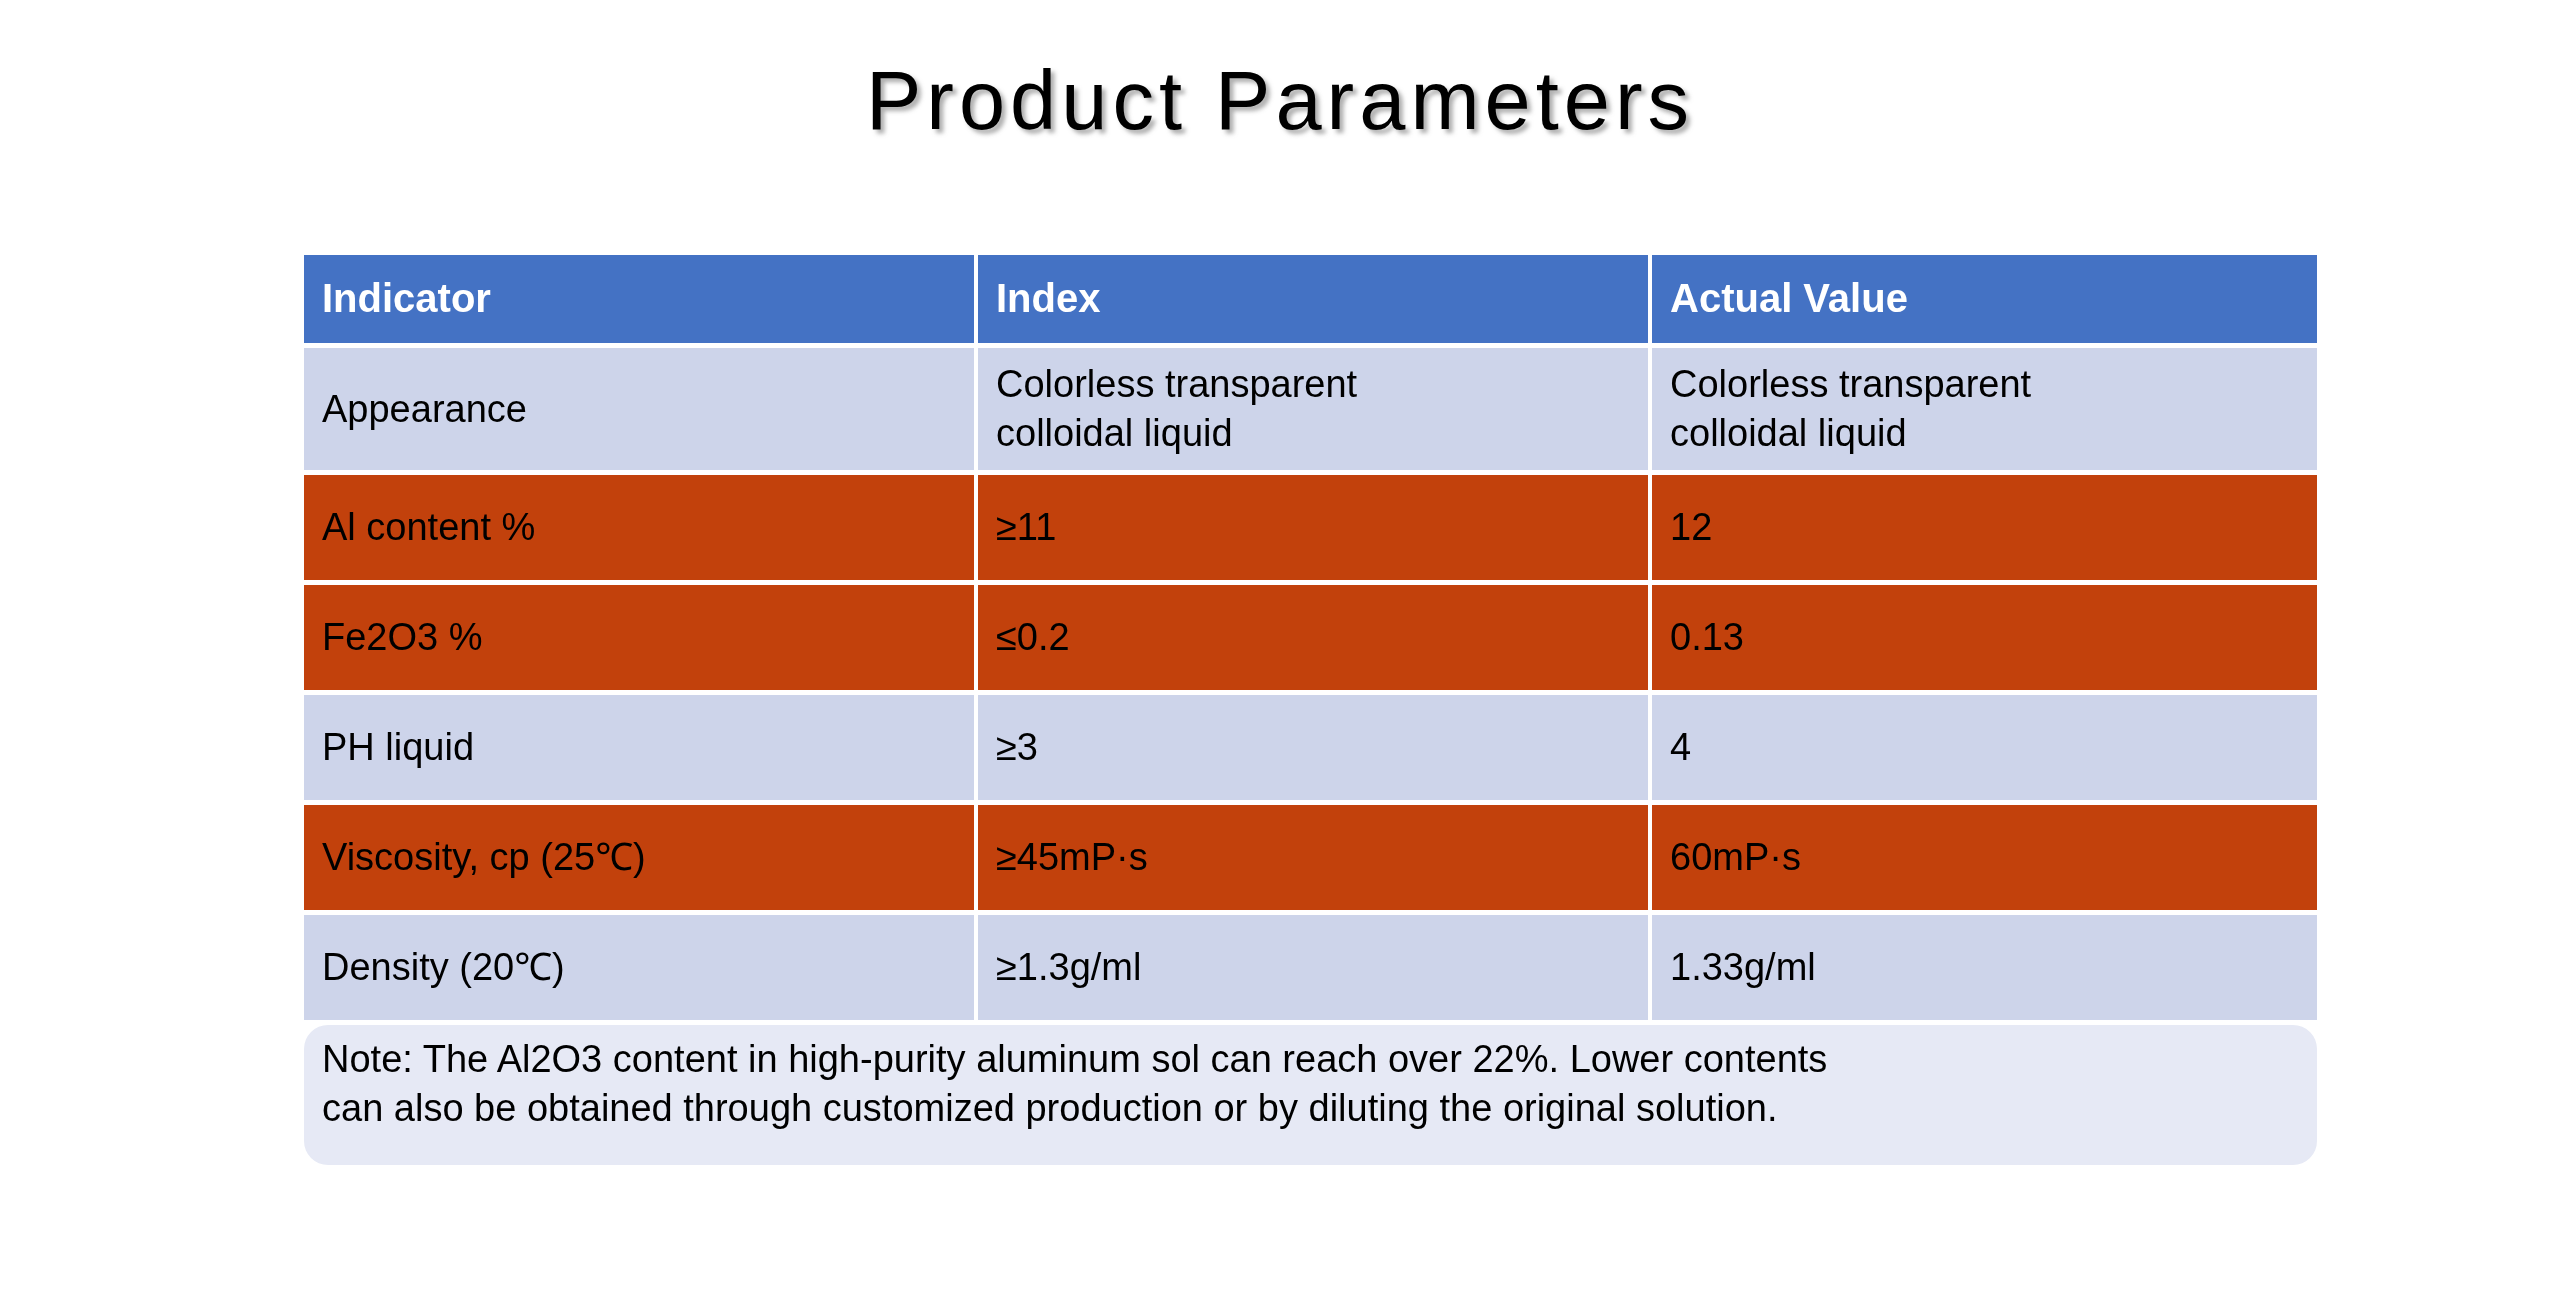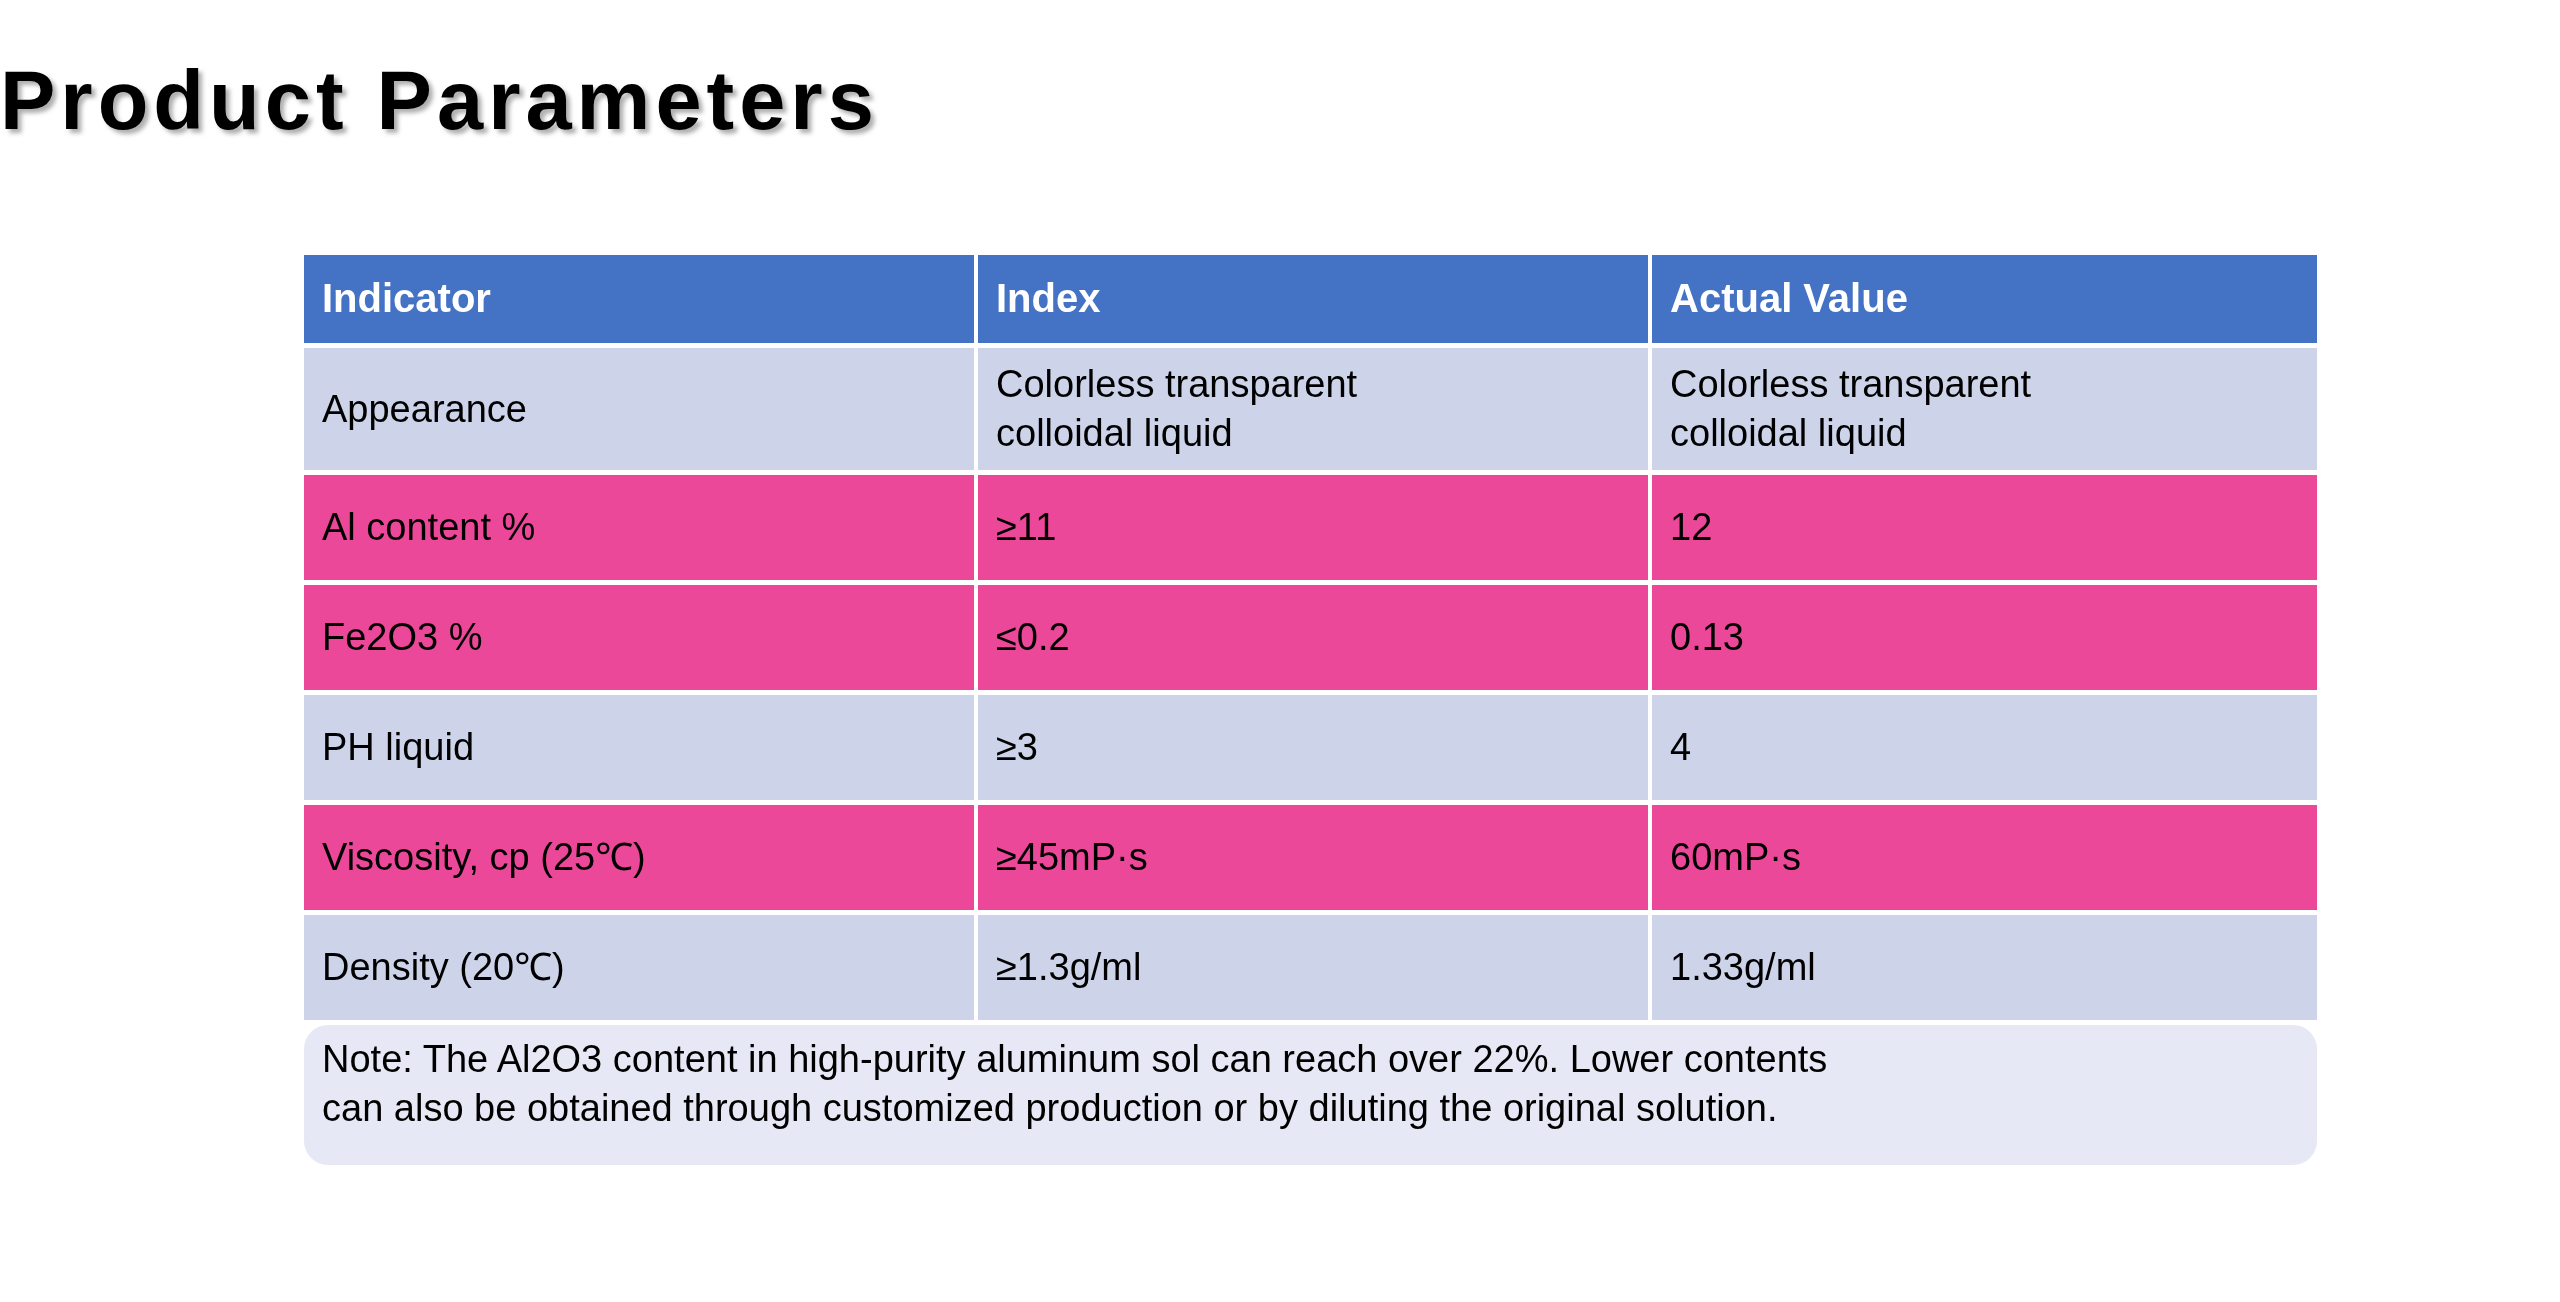--- a/index.html
+++ b/index.html
@@ -19,22 +19,23 @@
     width: 2560px;
     height: 1302px;
     background: #ffffff;
   }
 
   .slide-title {
     position: absolute;
     top: 55px;
     left: 0;
     width: 2560px;
+    text-align: center;
     font-size: 83px;
-    font-weight: 700;
+    font-weight: 400;
     letter-spacing: 5px;
     color: #000000;
     text-shadow: 4px 4px 4px rgba(110,110,110,0.55);
     white-space: nowrap;
     line-height: 1.1;
   }
 
   .table-wrap {
     position: absolute;
     left: 300px;
@@ -70,21 +71,21 @@
     font-weight: bold;
     font-size: 40px;
     height: 88px;
     margin-left: 47px;
   }
 
   table.params tbody tr.band-dark td {
     background: #CDD4EA;
   }
   table.params tbody tr.band-light td {
-    background: #ec4899;
+    background: #c2410c;
   }
 
   table.params tbody tr.row-tall td {
     height: 122px;
   }
   table.params tbody tr.row-std td {
     height: 105px;
   }
 
   table.params tr.note-row td {

